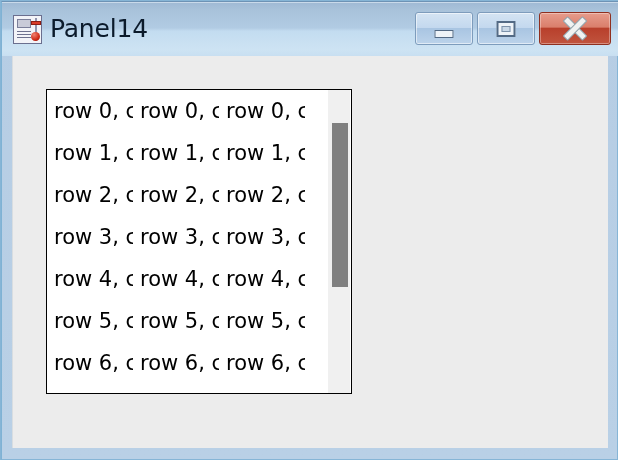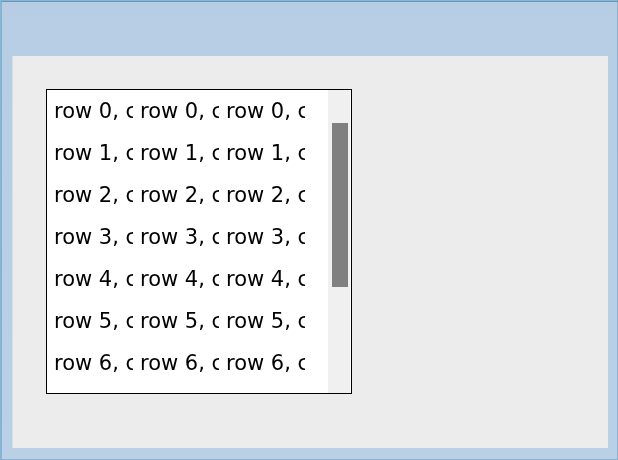--- a/index.html
+++ b/index.html
@@ -272,20 +272,52 @@
     width: 16px;
     height: 164px;
     background: #808080;
   }
 </style>
 </head>
 <body>
 
 <div class="window">
 
+  <div class="titlebar">
+    <div class="titlebar-inner-highlight"></div>
+
+    <div class="app-icon">
+      <div class="ic-screen"></div>
+      <div class="ic-lines">
+        <i></i>
+          <i></i>
+          <i></i>
+      </div>
+      <div class="ic-slidertrack"></div>
+      <div class="ic-knob-red"></div>
+      <div class="ic-dot-red"></div>
+    </div>
+
+    <div class="title-text">Panel14</div>
+
+    <div class="capbtns">
+      <div class="capbtn minimize">
+        <span class="glyph-min"></span>
+      </div>
+      <div class="capbtn maximize">
+        <span class="glyph-max"></span>
+      </div>
+      <div class="capbtn close">
+        <span class="glyph-close">
+            <i></i>
+            <i></i>
+          </span>
+      </div>
+    </div>
+  </div>
 
   <div class="client">
 
     <div class="grid-panel">
 
       <div class="grid-viewport" id="grid-viewport">
 
       <div class="grid-row" style="height: 42px;">
             <div class="grid-cell" style="width: 86px; min-width: 86px; max-width: 86px;">row 0, column 0</div>
             <div class="grid-cell" style="width: 86px; min-width: 86px; max-width: 86px;">row 0, column 1</div>

